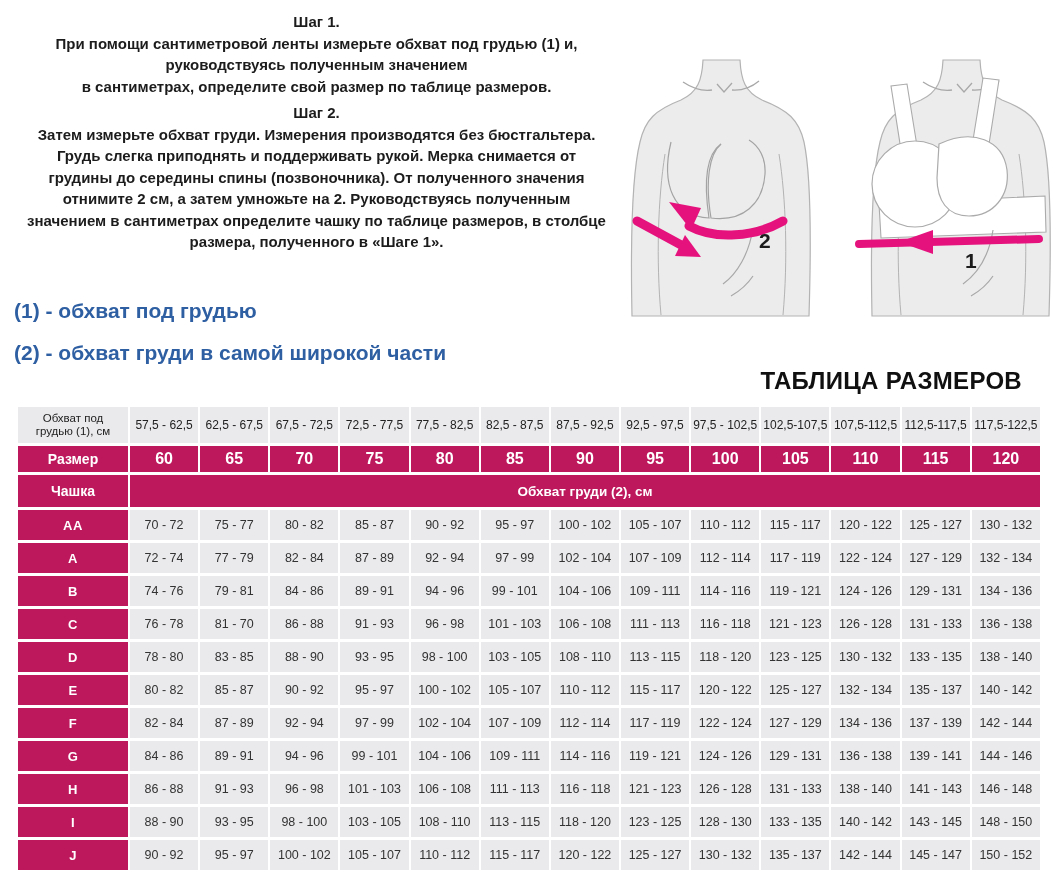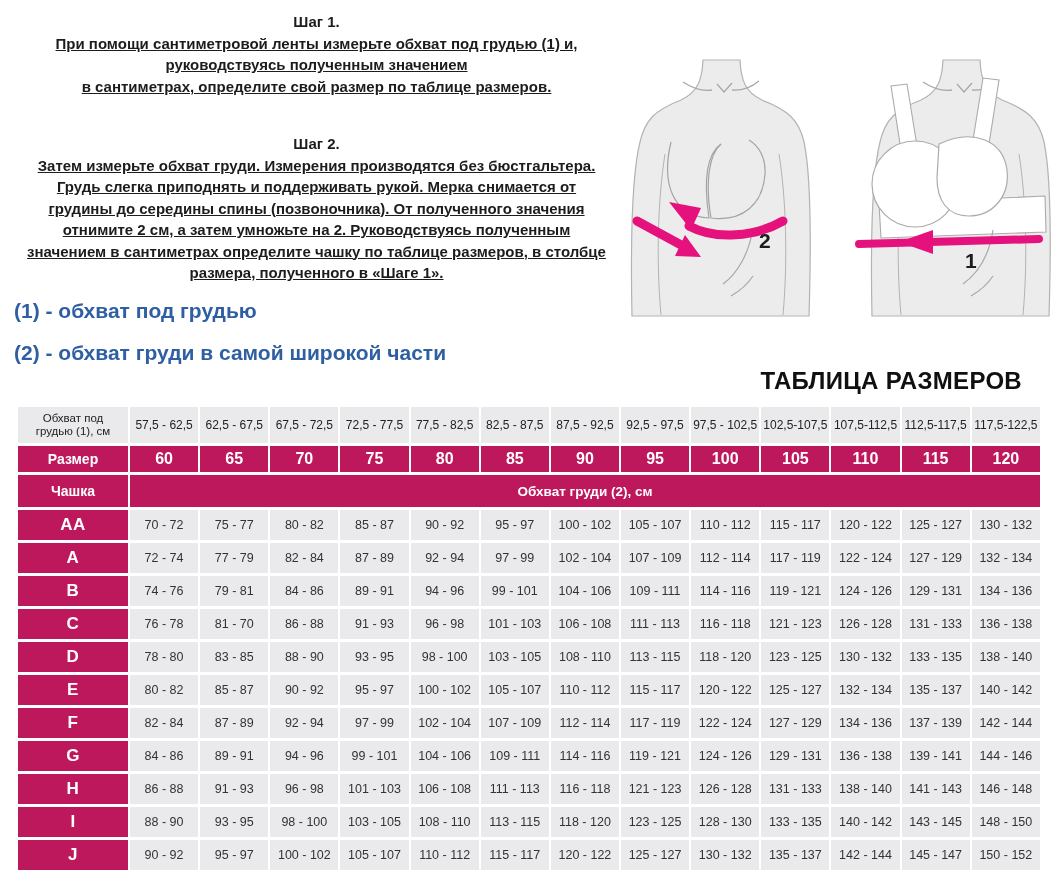--- a/index.html
+++ b/index.html
@@ -7,22 +7,22 @@
     width:1060px;height:886px;background:#ffffff;position:relative;
     font-family:"Liberation Sans","DejaVu Sans",sans-serif;color:#1d1d1d;
     overflow:hidden;
   }
   .abs{position:absolute;}
 
   
   #instructions{left:14px;top:11px;width:605px;}
   .step{font-size:15px;font-weight:600;line-height:21.5px;color:#1c1c1c;text-align:center;}
   .step-title{font-size:15px;font-weight:600;line-height:21.5px;color:#1c1c1c;}
-  .step-body{white-space:pre-line;text-decoration:underline;}
-  #step2-block{margin-top:36px;}
+  .step-body{white-space:pre-line;}
+  #step2-block{margin-top:5px;}
 
   
   .note{font-size:21px;font-weight:700;color:#2e5fa3;left:14px;}
   #note-1{top:299px;}
   #note-2{top:341px;}
 
   
   #table-title{
     left:0;top:367px;width:1022px;text-align:right;
     font-size:24px;font-weight:600;letter-spacing:0.3px;color:#101010;
@@ -34,21 +34,21 @@
     border-collapse:separate;border-spacing:2px 3px;table-layout:fixed;
   }
   #size-table .cell{padding:0;text-align:center;vertical-align:middle;}
   .col-first{width:110px;}
   .range-cell{background:#eaeaed;color:#222;font-size:12px;height:36px;font-weight:400;}
   .corner{font-size:11.5px;line-height:13.5px;white-space:pre-line;color:#222;}
   .blue-cell{background:#be185d;color:#ffffff;font-weight:700;}
   .label-cell{font-size:14px;}
   .size-cell{font-size:16px;height:26px;}
   .bust-header-cell{font-size:13.5px;height:32px;}
-  .cup-cell{font-size:17px;letter-spacing:0.5px;}
+  .cup-cell{font-size:13px;letter-spacing:0.5px;}
   .value-cell{background:#eaeaed;color:#333;font-size:12.5px;height:30px;font-weight:400;}
 
   
   #figure{left:603px;top:58px;width:457px;height:262px;}
 </style>
 </head>
 <body>
 
 <div class="abs" id="instructions">
   <div class="step" id="step1-block">

